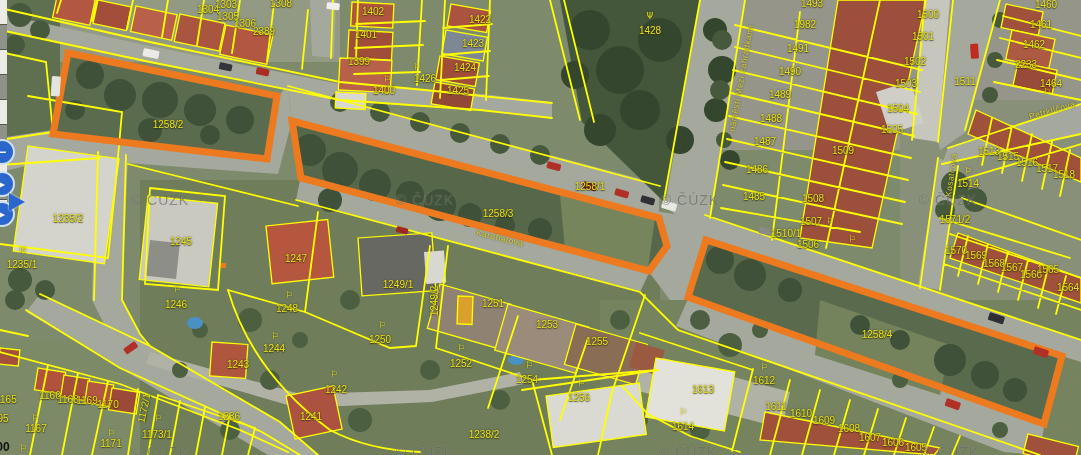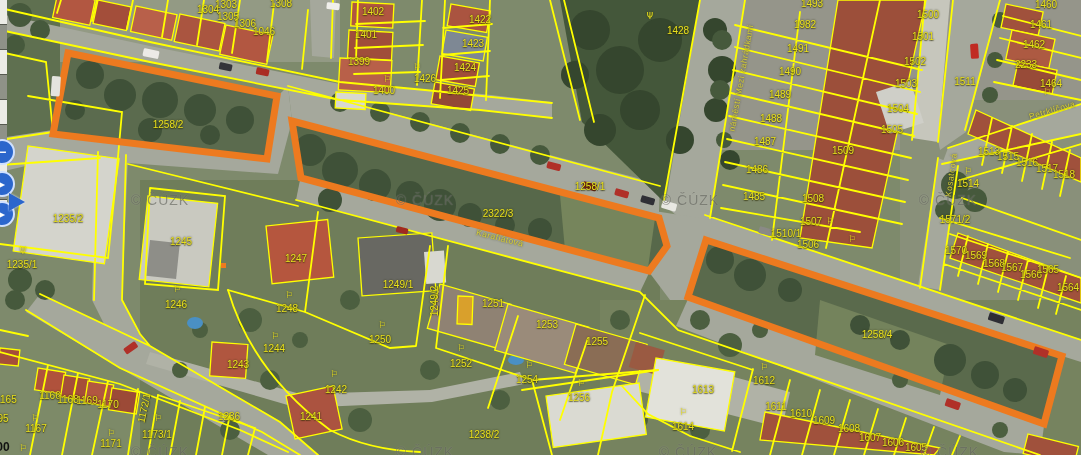--- a/index.html
+++ b/index.html
@@ -282,32 +282,32 @@
         <rect x="123" y="349" width="14" height="7" rx="1.5" fill="#b03028" transform="rotate(-35 123 349)"></rect>
         <rect x="397" y="226" width="12" height="6" rx="1.5" fill="#a02820" transform="rotate(14 397 226)"></rect>
       </g>
   </svg>
 
   <div id="overlay">
       <span class="plabel" style="left: 186px; top: 4px; transform: translate(-50%, -50%) rotate(0deg); position: absolute; margin-left: 40px;">1303</span>
       <span class="plabel" style="left: 208px; top: 9px; transform: translate(-50%, -50%) rotate(0deg); position: absolute;">1304</span>
       <span class="plabel" style="left: 228px; top: 16px; transform: translate(-50%, -50%) rotate(0deg); position: absolute;">1305</span>
       <span class="plabel" style="left: 245px; top: 23px; transform: translate(-50%, -50%) rotate(0deg); position: absolute;">1306</span>
-      <span class="plabel" style="left: 264px; top: 31px; transform: translate(-50%, -50%) rotate(0deg); position: absolute;">1046</span>
+      <span class="plabel" style="left: 264px; top: 31px; transform: translate(-50%, -50%) rotate(0deg); position: absolute;">2389</span>
       <span class="plabel" style="left: 281px; top: 3px; transform: translate(-50%, -50%) rotate(0deg); position: absolute;">1308</span>
       <span class="plabel" style="left: 373px; top: 11px; transform: translate(-50%, -50%) rotate(0deg); position: absolute;">1402</span>
       <span class="plabel" style="left: 366px; top: 34px; transform: translate(-50%, -50%) rotate(0deg); position: absolute;">1401</span>
       <span class="plabel" style="left: 359px; top: 61px; transform: translate(-50%, -50%) rotate(0deg); position: absolute;">1399</span>
       <span class="plabel" style="left: 384px; top: 90px; transform: translate(-50%, -50%) rotate(0deg); position: absolute;">1400</span>
       <span class="plabel" style="left: 414px; top: 78px; transform: translate(-50%, -50%) rotate(0deg); position: absolute; margin-left: 11px;">1426</span>
       <span class="plabel" style="left: 480px; top: 19px; transform: translate(-50%, -50%) rotate(0deg); position: absolute;">1422</span>
       <span class="plabel" style="left: 473px; top: 43px; transform: translate(-50%, -50%) rotate(0deg); position: absolute;">1423</span>
       <span class="plabel" style="left: 465px; top: 67px; transform: translate(-50%, -50%) rotate(0deg); position: absolute;">1424</span>
       <span class="plabel" style="left: 458px; top: 90px; transform: translate(-50%, -50%) rotate(0deg); position: absolute;">1425</span>
-      <span class="plabel" style="left: 650px; top: 30px; transform: translate(-50%, -50%) rotate(0deg); position: absolute; margin-left: 28px;">1428</span>
+      <span class="plabel" style="left: 650px; top: 30px; transform: translate(-50%, -50%) rotate(0deg); position: absolute;">1428</span>
       <span class="plabel" style="left: 812px; top: 3px; transform: translate(-50%, -50%) rotate(0deg); position: absolute;">1493</span>
       <span class="plabel" style="left: 805px; top: 24px; transform: translate(-50%, -50%) rotate(0deg); position: absolute;">1982</span>
       <span class="plabel" style="left: 798px; top: 48px; transform: translate(-50%, -50%) rotate(0deg); position: absolute;">1491</span>
       <span class="plabel" style="left: 790px; top: 71px; transform: translate(-50%, -50%) rotate(0deg); position: absolute;">1490</span>
       <span class="plabel" style="left: 780px; top: 94px; transform: translate(-50%, -50%) rotate(0deg); position: absolute;">1489</span>
       <span class="plabel" style="left: 771px; top: 118px; transform: translate(-50%, -50%) rotate(0deg); position: absolute;">1488</span>
       <span class="plabel" style="left: 765px; top: 141px; transform: translate(-50%, -50%) rotate(0deg); position: absolute;">1487</span>
       <span class="plabel" style="left: 757px; top: 169px; transform: translate(-50%, -50%) rotate(0deg); position: absolute;">1486</span>
       <span class="plabel" style="left: 754px; top: 196px; transform: translate(-50%, -50%) rotate(0deg); position: absolute;">1485</span>
       <span class="plabel" style="left: 843px; top: 150px; transform: translate(-50%, -50%) rotate(0deg); position: absolute;">1509</span>
@@ -336,21 +336,21 @@
       <span class="plabel" style="left: 955px; top: 219px; transform: translate(-50%, -50%) rotate(0deg); position: absolute;">1571/2</span>
       <span class="plabel" style="left: 956px; top: 250px; transform: translate(-50%, -50%) rotate(0deg); position: absolute;">1570</span>
       <span class="plabel" style="left: 976px; top: 255px; transform: translate(-50%, -50%) rotate(0deg); position: absolute;">1569</span>
       <span class="plabel" style="left: 994px; top: 263px; transform: translate(-50%, -50%) rotate(0deg); position: absolute;">1568</span>
       <span class="plabel" style="left: 1012px; top: 267px; transform: translate(-50%, -50%) rotate(0deg); position: absolute;">1567</span>
       <span class="plabel" style="left: 1031px; top: 274px; transform: translate(-50%, -50%) rotate(0deg); position: absolute;">1566</span>
       <span class="plabel" style="left: 1048px; top: 269px; transform: translate(-50%, -50%) rotate(0deg); position: absolute;">1565</span>
       <span class="plabel" style="left: 1068px; top: 287px; transform: translate(-50%, -50%) rotate(0deg); position: absolute;">1564</span>
       <span class="plabel" style="left: 168px; top: 124px; transform: translate(-50%, -50%) rotate(0deg); position: absolute;">1258/2</span>
       <span class="plabel" style="left: 590px; top: 186px; transform: translate(-50%, -50%) rotate(0deg); position: absolute;">1258/1</span>
-      <span class="plabel" style="left: 498px; top: 213px; transform: translate(-50%, -50%) rotate(0deg); position: absolute;">2322/3</span>
+      <span class="plabel" style="left: 498px; top: 213px; transform: translate(-50%, -50%) rotate(0deg); position: absolute;">1258/3</span>
       <span class="plabel" style="left: 877px; top: 334px; transform: translate(-50%, -50%) rotate(0deg); position: absolute;">1258/4</span>
       <span class="plabel" style="left: 68px; top: 218px; transform: translate(-50%, -50%) rotate(0deg); position: absolute;">1235/2</span>
       <span class="plabel" style="left: 22px; top: 264px; transform: translate(-50%, -50%) rotate(0deg); position: absolute;">1235/1</span>
       <span class="plabel" style="left: 181px; top: 241px; transform: translate(-50%, -50%) rotate(0deg); position: absolute;">1245</span>
       <span class="plabel" style="left: 176px; top: 304px; transform: translate(-50%, -50%) rotate(0deg); position: absolute;">1246</span>
       <span class="plabel" style="left: 296px; top: 258px; transform: translate(-50%, -50%) rotate(0deg); position: absolute;">1247</span>
       <span class="plabel" style="left: 287px; top: 308px; transform: translate(-50%, -50%) rotate(0deg); position: absolute;">1248</span>
       <span class="plabel" style="left: 398px; top: 284px; transform: translate(-50%, -50%) rotate(0deg); position: absolute;">1249/1</span>
       <span class="plabel" style="left: 434px; top: 301px; transform: translate(-50%, -50%) rotate(-90deg); position: absolute;">1249/2</span>
       <span class="plabel" style="left: 380px; top: 339px; transform: translate(-50%, -50%) rotate(0deg); position: absolute;">1250</span>

